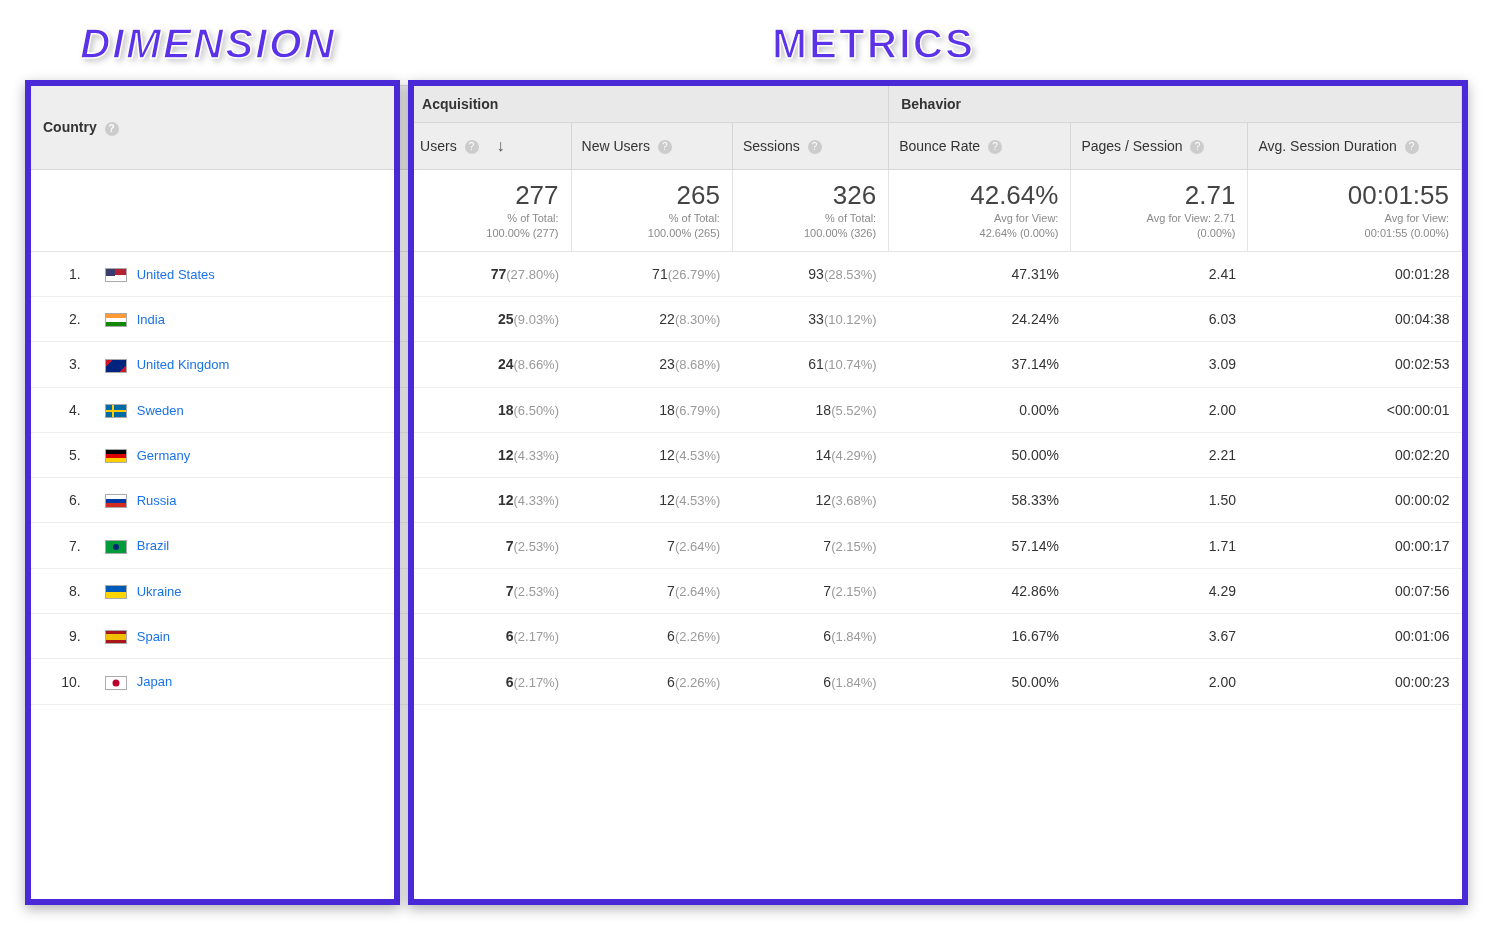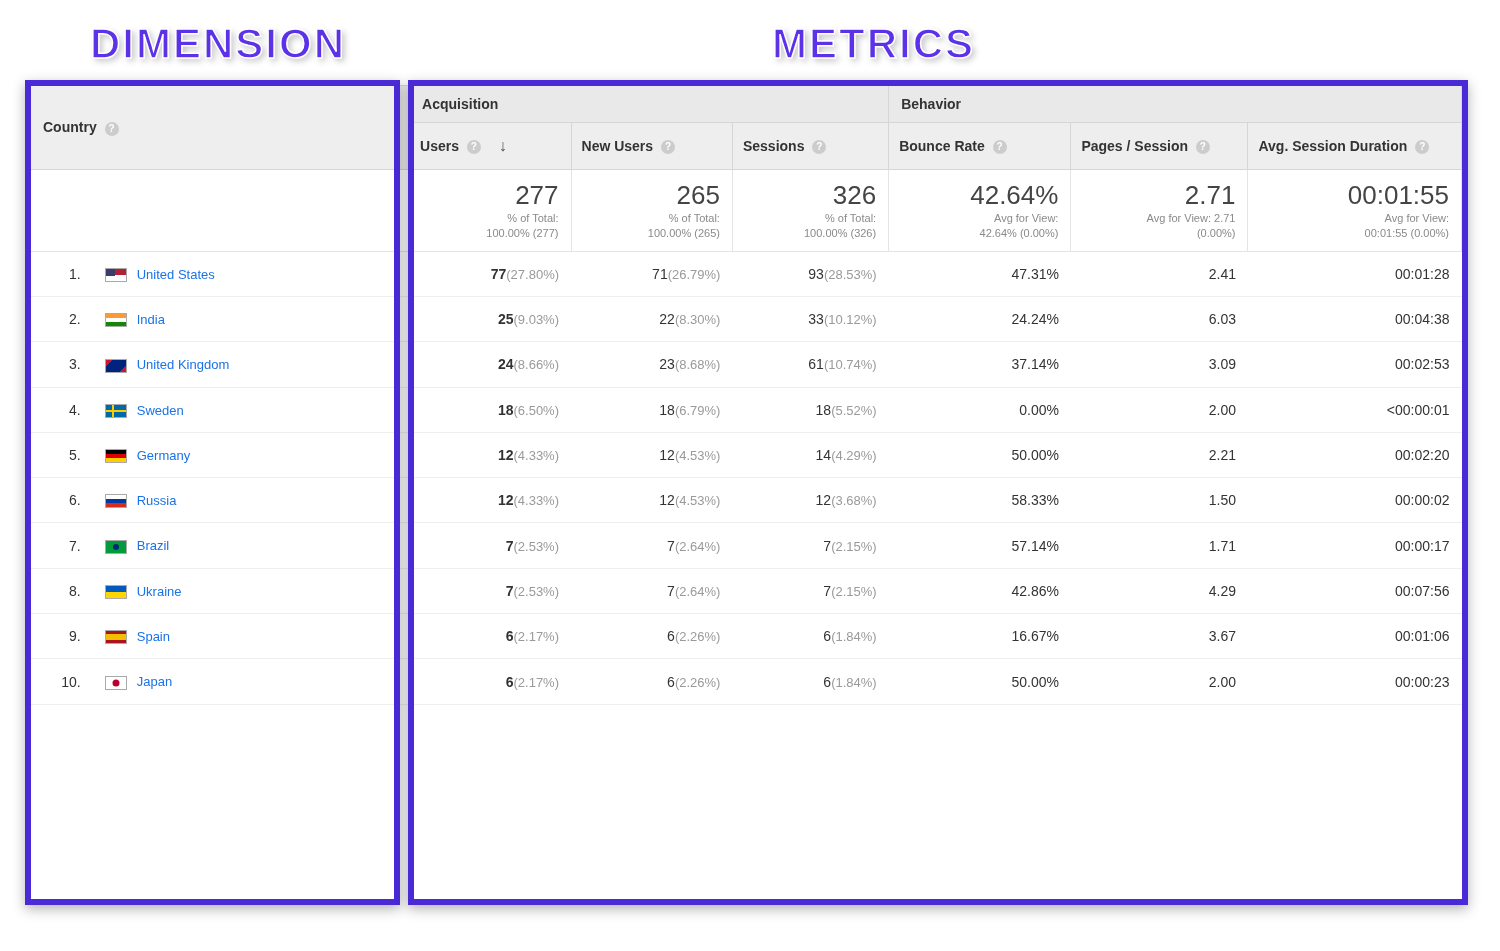--- a/index.html
+++ b/index.html
@@ -13,21 +13,21 @@
     .annotation-label {
       position: absolute;
       font-family: Impact, "Arial Black", sans-serif;
       font-size: 42px;
       font-weight: 900;
       letter-spacing: 2px;
       color: #5b32e8;
       -webkit-text-stroke: 1.5px #fff;
       text-shadow: 3px 3px 6px rgba(0,0,0,0.25);
     }
-    #lbl-dim { top: 20px; left: 90px; }
+    #lbl-dim { top: 20px; left: 80px; font-style: italic; }
     #lbl-met { top: 20px; left: 772px; }
 
     .box-outline {
       position: absolute;
       border: 6px solid #4a29d6;
       box-shadow: 0 4px 12px rgba(0,0,0,0.3);
       background: transparent;
       pointer-events: none;
     }
     #box-dimension { left: 25px; top: 80px; width: 375px; height: 825px; }
@@ -58,21 +58,21 @@
       font-size: 14px;
       font-weight: bold;
       text-align: left;
       vertical-align: middle;
     }
     .hdr-metric-cell {
       background: #eee;
       border: 1px solid #d6d6d6;
       padding: 14px 10px;
       font-size: 14px;
-      font-weight: bold;
+      font-weight: normal;
       text-align: left;
       vertical-align: middle;
       position: relative;
     }
     .help-icon {
       display: inline-block;
       width: 14px; height: 14px;
       border-radius: 50%;
       background: #ccc;
       color: #fff;

